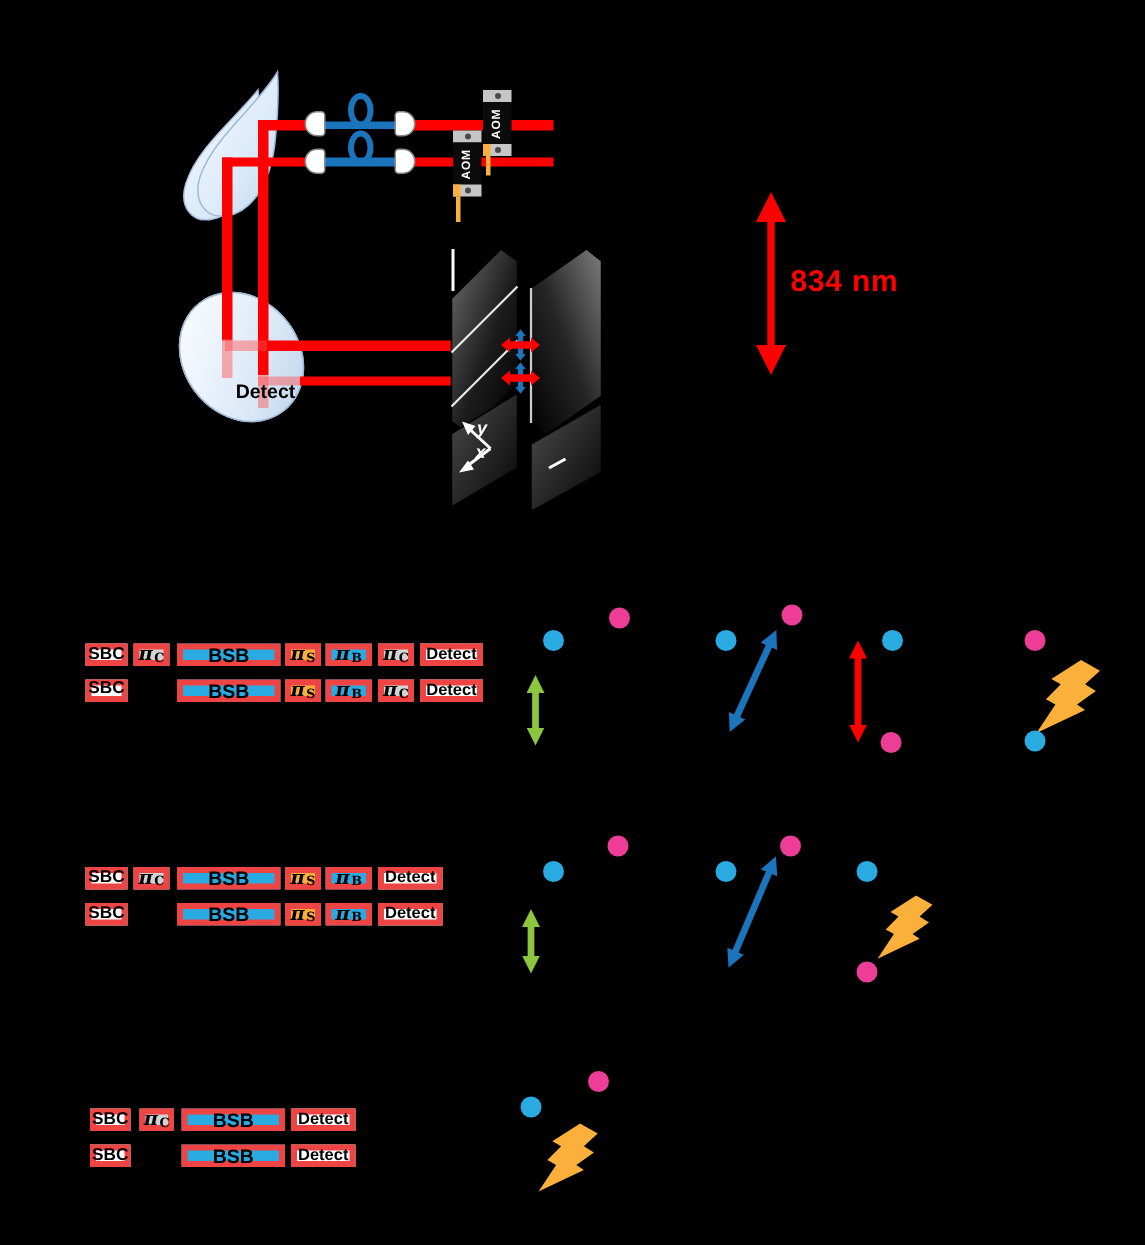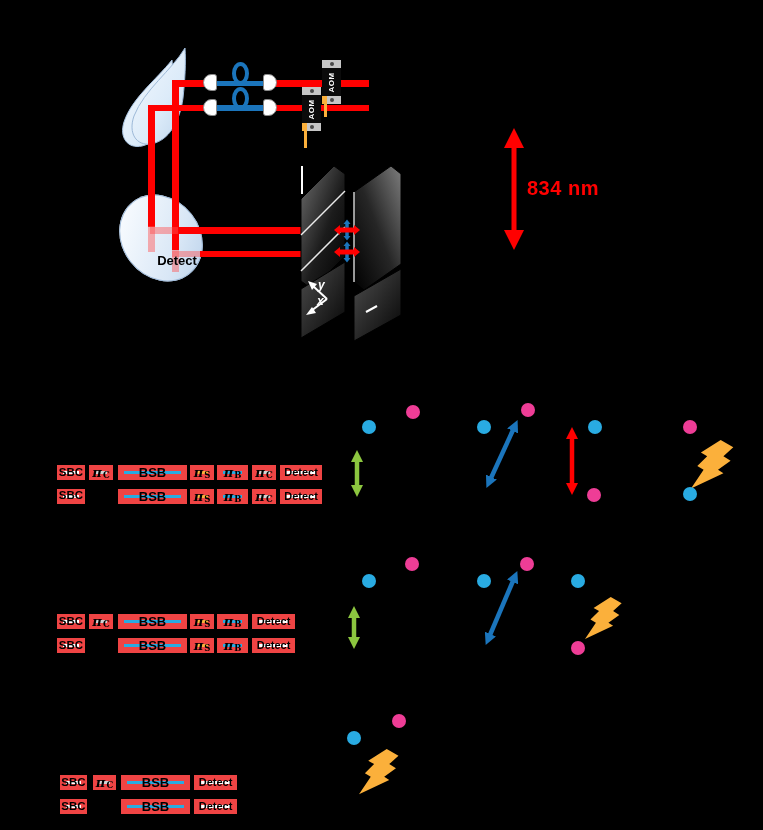--- a/index.html
+++ b/index.html
@@ -29,23 +29,23 @@
         border-radius:50%;background:#4a4a4a;display:block;}
   .aom .body{position:absolute;left:0;right:0;top:8px;bottom:8px;background:#0b0b0b;
         display:flex;align-items:center;justify-content:center;}
   .aom .aom-label{color:#fff;font-size:8px;font-weight:bold;letter-spacing:.5px;
         transform:rotate(-90deg);}
   .pin{position:absolute;background:var(--orange);}
   
   .wl{position:absolute;left:527px;top:177px;color:var(--red);font-weight:bold;font-size:20px;
       letter-spacing:.5px;}
   
-  .pulse{position:absolute;height:15px;box-sizing:border-box;border:6px solid #ef4444;
+  .pulse{position:absolute;height:15px;box-sizing:border-box;border:4px solid #ef4444;
          display:flex;align-items:center;justify-content:center;
-         color:#000;font-weight:bold;font-size:11.5px;line-height:1;margin-top:36px;}
+         color:#000;font-weight:bold;font-size:11.5px;line-height:1;}
   .pulse.white{background:#fff;}
   .pulse.gray{background:var(--gray);}
   .pulse.cyan{background:var(--cyan);}
   .pulse.orange{background:var(--orange);}
   .pulse .pi{font-family:"DejaVu Serif",serif;font-style:italic;font-weight:bold;font-size:13px;}
   .pulse sub{font-family:"DejaVu Serif",serif;font-size:8.5px;font-weight:bold;
          position:relative;top:3px;margin-left:1px;}
   .pulse.big{font-size:13px;}
   .pulse.small{font-size:11px;}
   

